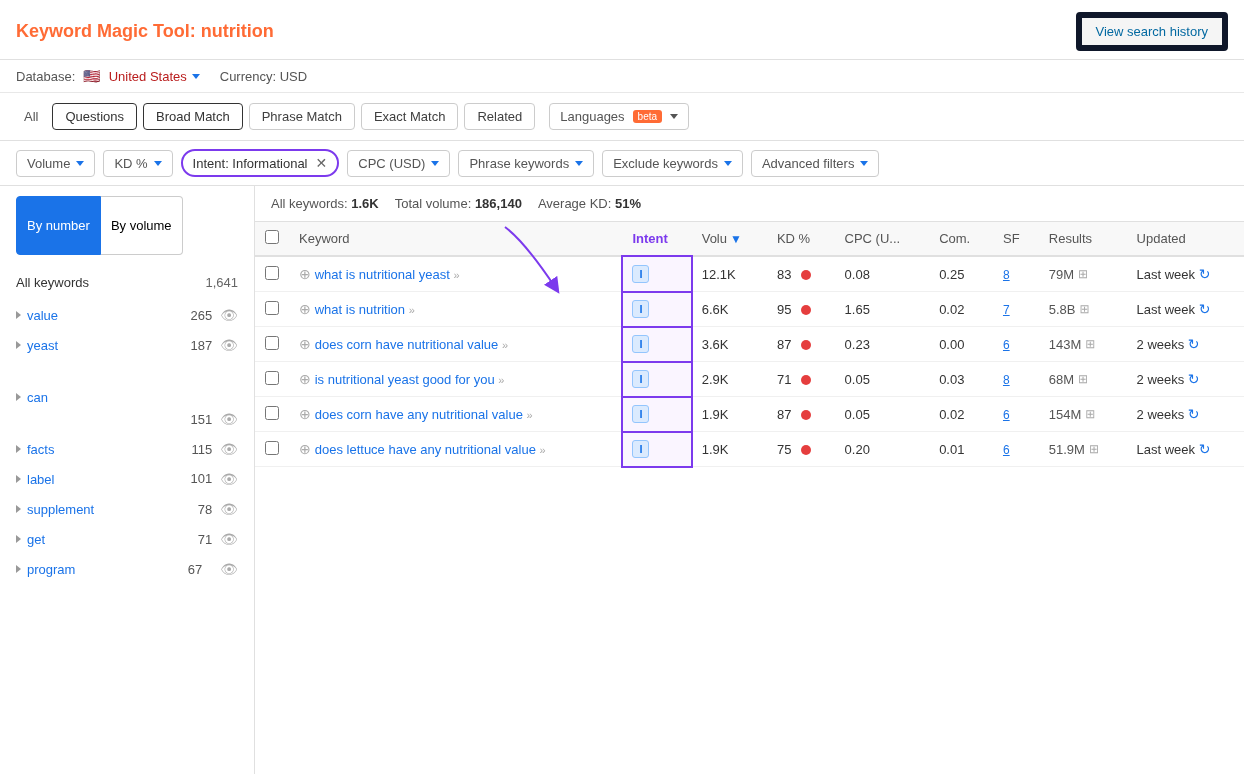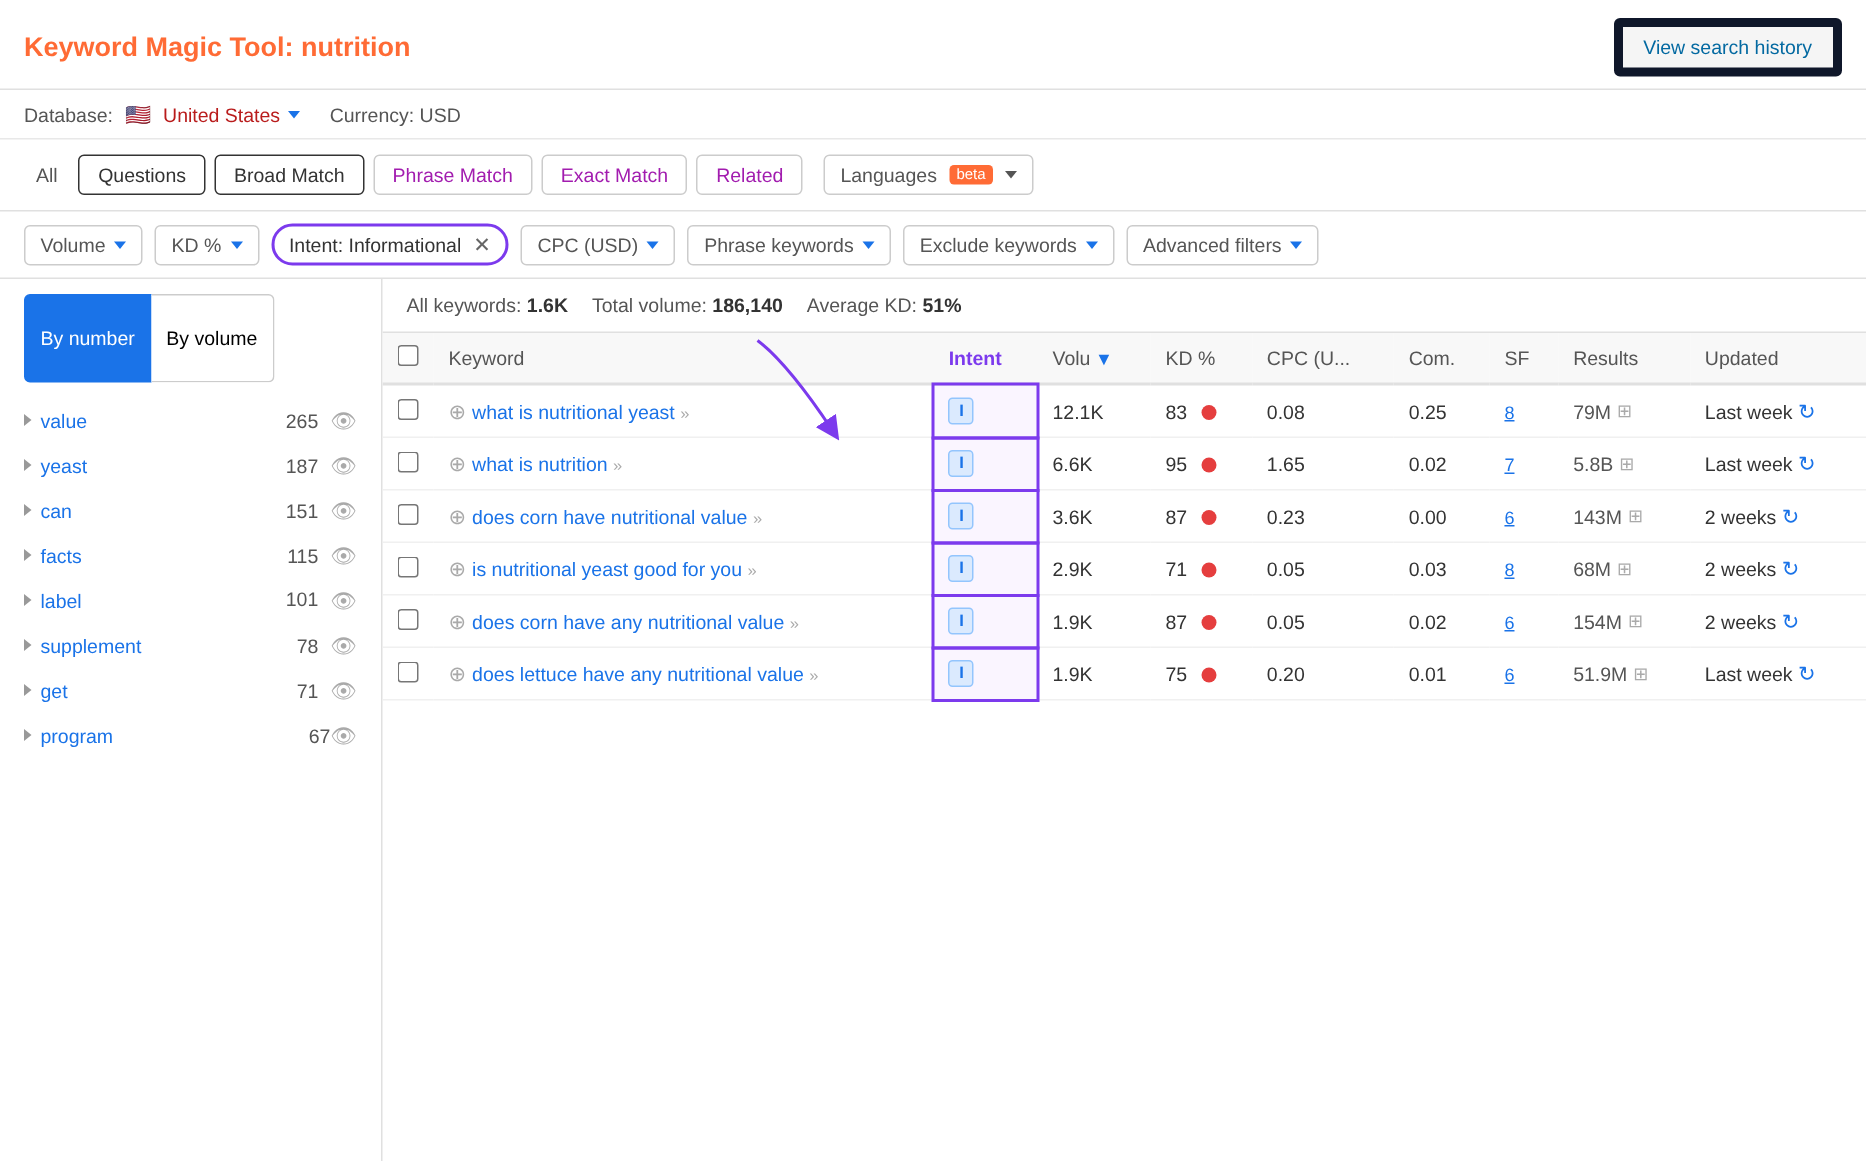--- a/index.html
+++ b/index.html
@@ -9,21 +9,21 @@
     .header-title { font-size: 18px; font-weight: 600; color: #333; }
     .header-title span { color: #ff6b35; }
     .view-history-btn { border: 6px solid #0f172a; background: #f5f5f5; padding: 6px 14px; border-radius: 4px; cursor: pointer; font-size: 13px; color: #0369a1; }
 
     .subheader { padding: 8px 16px; font-size: 13px; color: #555; display: flex; align-items: center; gap: 8px; border-bottom: 1px solid #e8e8e8; }
     .flag { font-size: 14px; }
     .db-link { color: #b91c1c; cursor: pointer; display: flex; align-items: center; gap: 3px; }
     .chevron-down { display: inline-block; width: 0; height: 0; border-left: 4px solid transparent; border-right: 4px solid transparent; border-top: 5px solid #1a73e8; vertical-align: middle; margin-left: 2px; }
 
     .tabs-row { padding: 10px 16px; display: flex; align-items: center; gap: 6px; border-bottom: 1px solid #e0e0e0; }
-    .tab-btn { padding: 5px 12px; border-radius: 4px; border: 1px solid #ccc; background: #fff; cursor: pointer; font-size: 13px; color: #a21caf; }
+    .tab-btn { padding: 5px 12px; border-radius: 4px; border: 1px solid #ccc; background: #fff; cursor: pointer; font-size: 13px; color: #404040; }
     .tab-btn.active { background: #fff; border-color: #333; color: #333; font-weight: 500; }
     .tab-btn.all { border: none; background: none; font-size: 13px; color: #555; padding: 5px 8px; }
     .beta-badge { background: #ff6b35; color: #fff; font-size: 10px; padding: 1px 5px; border-radius: 3px; margin-left: 4px; }
     .lang-btn { display: flex; align-items: center; gap: 4px; padding: 5px 10px; border: 1px solid #ccc; border-radius: 4px; background: #fff; cursor: pointer; font-size: 13px; color: #555; margin-left: 8px; }
 
     .filters-row { padding: 8px 16px; display: flex; align-items: center; gap: 8px; border-bottom: 1px solid #e0e0e0; }
     .filter-btn { padding: 5px 10px; border: 1px solid #ccc; border-radius: 4px; background: #fff; cursor: pointer; font-size: 13px; color: #555; display: flex; align-items: center; gap: 4px; }
     .filter-btn.active-filter { border: 2px solid #7c3aed; background: #fff; color: #333; display: flex; align-items: center; gap: 6px; border-radius: 20px; padding: 4px 10px; }
     .filter-close { cursor: pointer; color: #666; font-size: 14px; margin-left: 2px; }
 
@@ -141,20 +141,24 @@
   </button>
 </div>
 
 <div class="main-content">
 
   <div class="sidebar">
     <div class="group-btns">
       <button class="by-number-btn active">By number</button>
       <button class="by-volume-btn">By volume</button>
     </div>
+    <div class="sidebar-header">
+      <span>All keywords</span>
+      <span class="sidebar-count">1,641</span>
+    </div>
 
     <div class="sidebar-item">
       <div class="sidebar-item-left">
         <span class="chevron-right"></span>
         <span class="sidebar-label">value</span>
       </div>
       <div style="display:flex;align-items:center;gap:8px;">
         <span class="sidebar-num">265</span>
         <span class="eye-icon">👁</span>
       </div>
@@ -169,21 +173,21 @@
         <span class="sidebar-num">187</span>
         <span class="eye-icon">👁</span>
       </div>
     </div>
 
     <div class="sidebar-item">
       <div class="sidebar-item-left">
         <span class="chevron-right"></span>
         <span class="sidebar-label">can</span>
       </div>
-      <div style="display:flex;align-items:flex-end;gap:8px;">
+      <div style="display:flex;align-items:flex-end;gap:8px;margin-top:44px;">
         <span class="sidebar-num">151</span>
         <span class="eye-icon">👁</span>
       </div>
     </div>
 
     <div class="sidebar-item">
       <div class="sidebar-item-left">
         <span class="chevron-right"></span>
         <span class="sidebar-label">facts</span>
       </div>
@@ -224,21 +228,21 @@
         <span class="sidebar-num">71</span>
         <span class="eye-icon">👁</span>
       </div>
     </div>
 
     <div class="sidebar-item">
       <div class="sidebar-item-left">
         <span class="chevron-right"></span>
         <span class="sidebar-label">program</span>
       </div>
-      <div style="display:flex;align-items:center;gap:0;">
+      <div style="display:flex;align-items:center;gap:18px;">
         <span class="sidebar-num">67</span>
         <span class="eye-icon">👁</span>
       </div>
     </div>
 
   </div>
 
   <div class="table-area">
 
     <div class="stats-bar">

